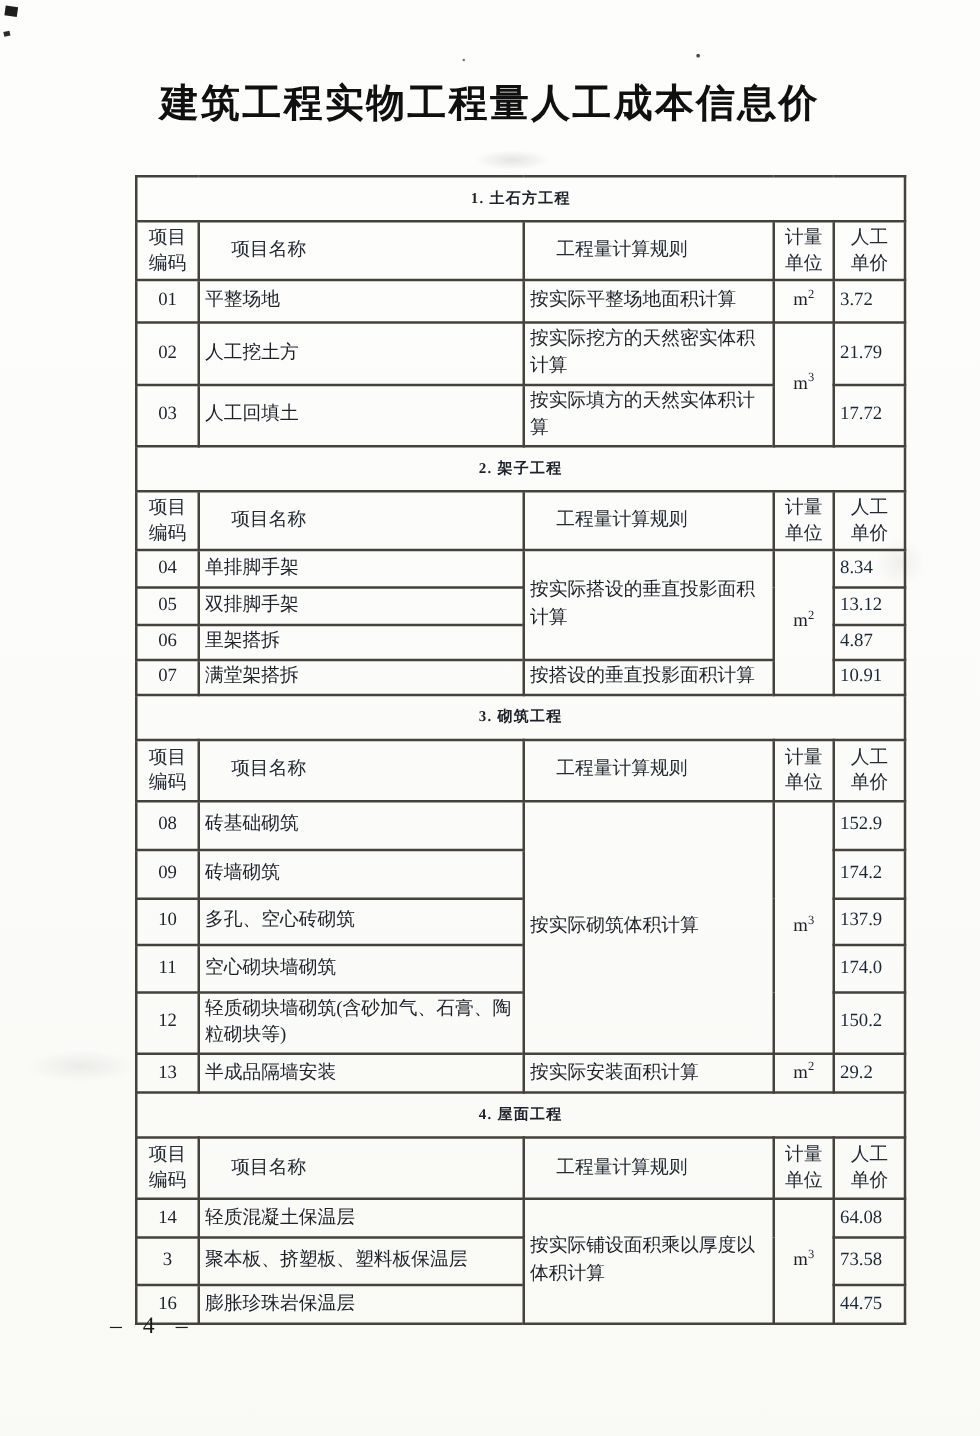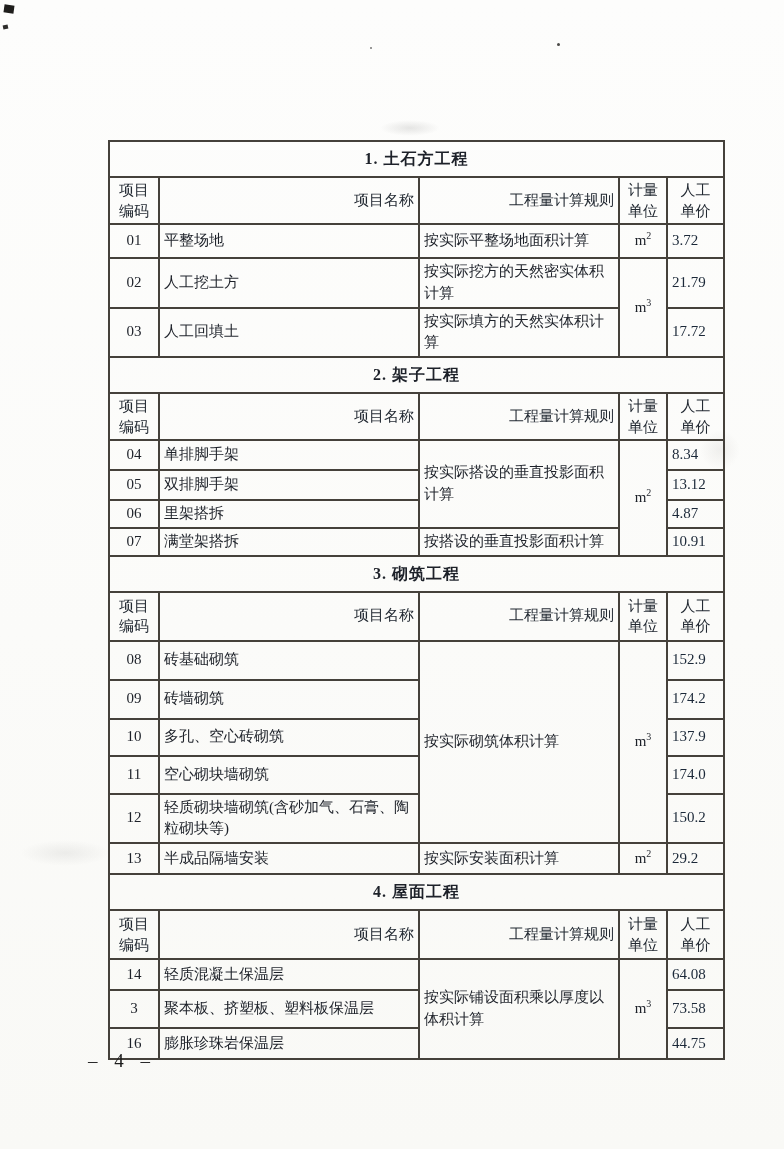--- a/index.html
+++ b/index.html
@@ -52,28 +52,28 @@
   table.cost td{
     border:2px solid #45413b;
     padding:2px 4px;
     vertical-align:middle;
     line-height:1.45;
     background:transparent;
   }
   td.sec{
     text-align:center;
     font-weight:700;
-    font-size:16px;
+    font-size:12px;
     letter-spacing:1px;
     height:30px;
     border-top-color:#4a4339;
   }
   td.hd{font-size:15px;color:#232a33;}
   td.hd.center{text-align:center;line-height:1.35;}
-  td.hd.left{padding-left:4px;text-align:right;}
+  td.hd.left{padding-left:25px;}
   td.code{text-align:center;}
   td.name{padding-left:13px;}
   td.rule{padding-left:9px;padding-right:5px;}
   td.unit{text-align:center;}
   td.price{color:#1b2838;}
   sup{font-size:10px;line-height:0;}
 
   tr.h-title{height:32px;}
   tr.h-head{height:47px;}
   tr.r34{height:34px;} tr.r45{height:45px;margin-left:40px;} tr.r43{height:43px;}
@@ -96,20 +96,21 @@
 <div class="page">
 
   <div class="smudge a"></div>
   <div class="smudge b"></div>
   <div class="smudge c"></div>
   <div class="speck s1"></div>
   <div class="speck s2"></div>
   <div class="speck s3"></div>
   <div class="speck s4"></div>
 
+  <div class="doc-title">建筑工程实物工程量人工成本信息价</div>
 
   <table class="cost">
     <colgroup>
       <col class="c-code">
         <col class="c-name">
         <col class="c-rule">
         <col class="c-unit">
         <col class="c-price">
     </colgroup>
     <tbody>

